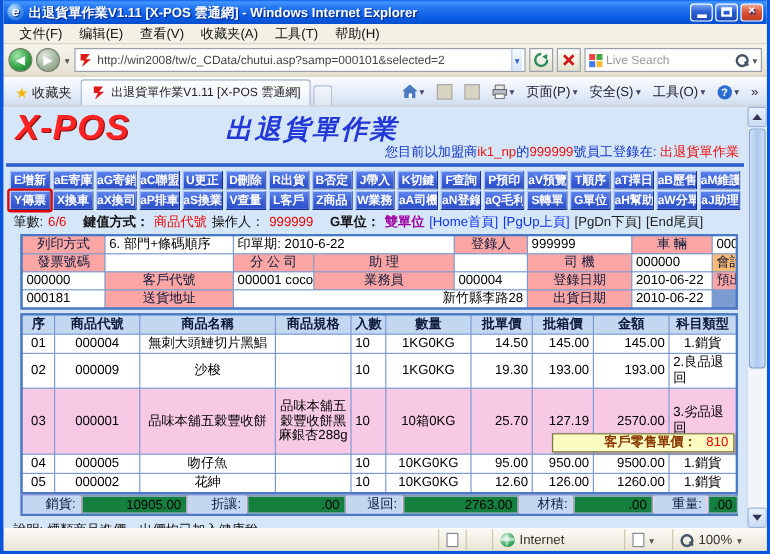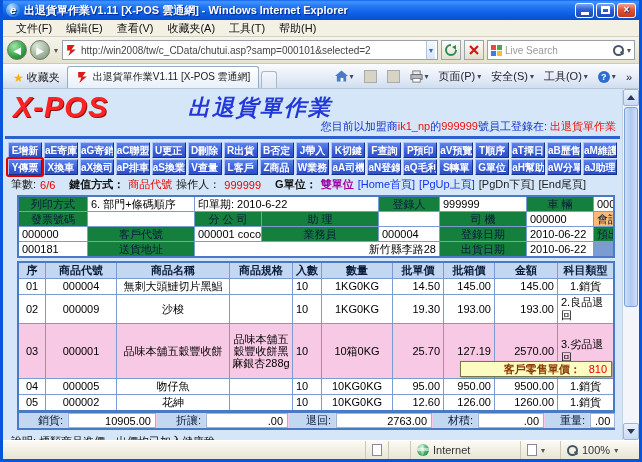--- a/index.html
+++ b/index.html
@@ -95,21 +95,21 @@
   .statusline{display:flex;align-items:center;gap:4px;font-size:11px;color:#111;padding:2px 8px 1px;white-space:nowrap;}
   .statusline .sp{margin-left:10px;}
   .kred{color:#e00;} .kbold{font-weight:bold;} .kpur{color:#a000a0;font-weight:bold;}
   .klink{color:#1133ee;} .kdark{color:#222;}
 
   
   .formgrid{margin:2px 8px 3px 14px;width:598px;display:grid;
     grid-template-columns:68px 106px 66px 116px 60px 86px 66px 1fr;
     border:2px solid #4a79c8;background:#7a9cd0;grid-gap:1px;font-size:11px;}
   .fc{background:#fff;padding:1px 3px;height:14px;line-height:12px;white-space:nowrap;overflow:hidden;color:#000;}
-  .fl{background:#15803d;color:#0a1a3a;text-align:center;}
+  .fl{background:#fca5a5;color:#0a1a3a;text-align:center;}
   .fl.pink{background:#fdba74;}
   .span2{grid-column:span 2;} .span3{grid-column:span 3;text-align:right;}
 
   
   .tablegrid{margin:0 8px 0 14px;width:598px;display:grid;
     grid-template-columns:26px 70px 112px 62px 28px 70px 50px 50px 62px 1fr;
     border:2px solid #4a79c8;background:#7a9cd0;grid-gap:1px;font-size:11px;}
   .th{background:#c3d7f0;font-weight:bold;color:#0a1a3a;text-align:center;height:15px;line-height:14px;white-space:nowrap;overflow:hidden;}
   .td{background:#fff;color:#000;padding:1px 3px;display:flex;align-items:center;min-height:15px;line-height:13px;}
   .td.c{justify-content:center;} .td.r{justify-content:flex-end;} .td.l{justify-content:flex-start;}
@@ -121,21 +121,21 @@
     border:1px solid #77774a;box-shadow:1px 1px 2px rgba(60,60,60,.45);
     display:flex;align-items:center;justify-content:flex-end;gap:8px;padding:0 4px;font-size:11px;z-index:3;}
   .pricepopup .plabel{color:#8a3a00;font-weight:bold;}
   .pricepopup .pval{color:#e00;}
 
   
   .totalsgrid{margin:0 8px 0 14px;width:598px;display:grid;
     grid-template-columns:48px 88px 48px 82px 46px 96px 44px 66px 44px 1fr;
     border:2px solid #4a79c8;border-top-width:1px;background:#f7c9e4;grid-gap:1px;font-size:11px;}
   .tl{background:#c3d7f0;color:#0a1a3a;text-align:right;padding:1px 4px;height:15px;line-height:13px;}
-  .tv{background:#ffffff;text-align:right;padding:1px 4px;height:15px;line-height:13px;border:1px solid #9bb4d8;}
+  .tv{background:#15803d;text-align:right;padding:1px 4px;height:15px;line-height:13px;border:1px solid #9bb4d8;}
 
   .note{font-size:11px;color:#111;padding:4px 8px 0 8px;}
 
   
   .vscroll{width:17px;flex:0 0 17px;background:#f2f6fb;border-left:1px solid #c6d4e8;display:flex;flex-direction:column;}
   .sbtn{height:17px;flex:0 0 17px;background:linear-gradient(#eaf2fd,#c8daf4);border:1px solid #9ab4dd;border-radius:2px;
     display:flex;align-items:center;justify-content:center;}
   .sbtn .tri-up{width:0;height:0;border-left:4px solid transparent;border-right:4px solid transparent;border-bottom:5px solid #335;}
   .sbtn .tri-dn{width:0;height:0;border-left:4px solid transparent;border-right:4px solid transparent;border-top:5px solid #335;}
   .sthumb{height:200px;margin:1px;background:linear-gradient(to right,#cfe0f8,#adc8f0 50%,#cfe0f8);

